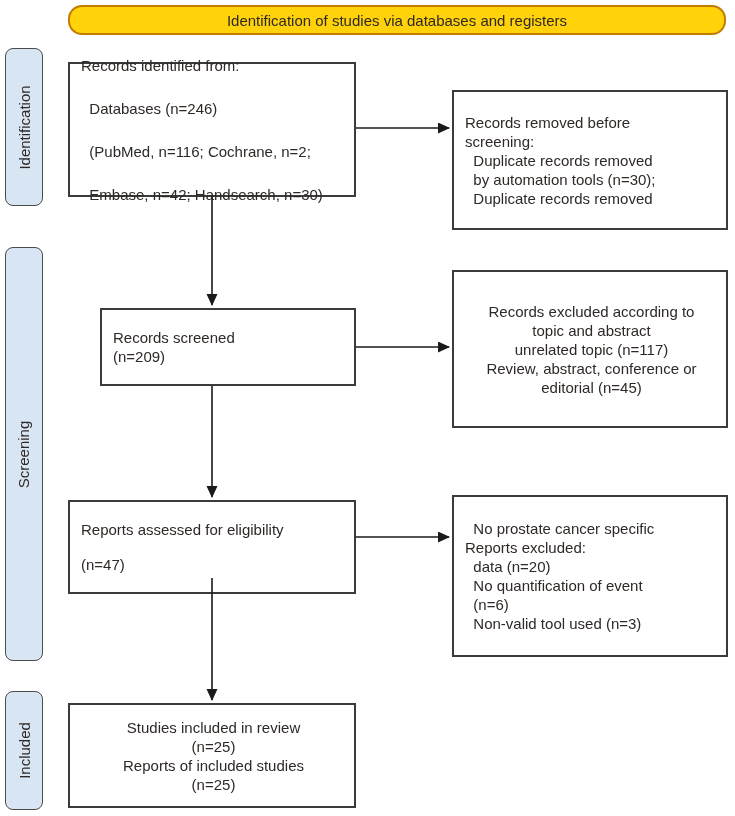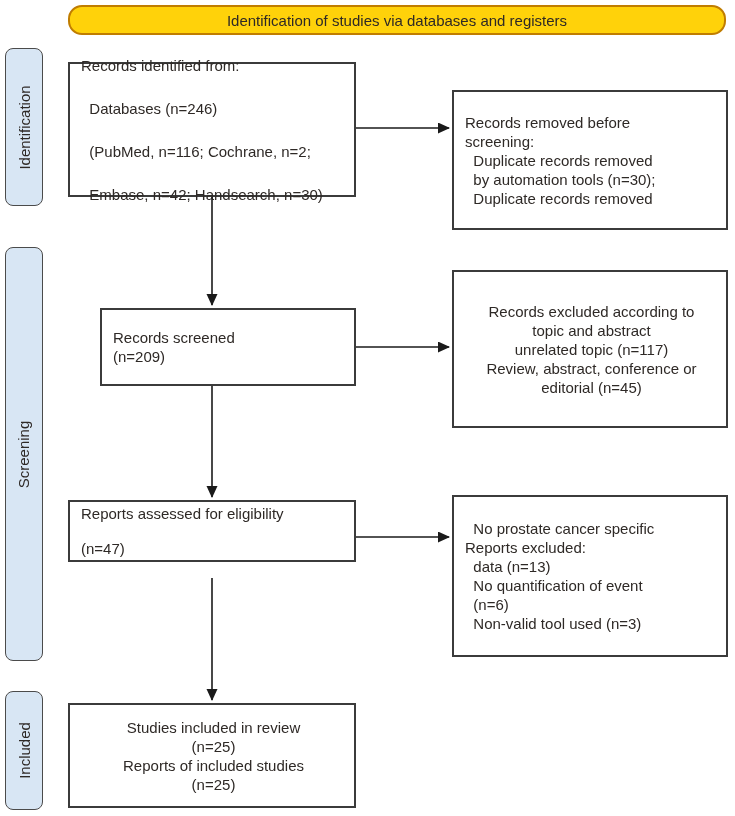--- a/index.html
+++ b/index.html
@@ -50,21 +50,21 @@
     background:#ffffff;
     border:2px solid var(--box-border);
     box-sizing:border-box;
     display:flex;flex-direction:column;justify-content:center;
     padding:4px 8px 4px 11px;
     font-size:15px;line-height:19px;
   }
   .box .line{white-space:pre-wrap;}
   #b1{left:68px;top:62px;width:288px;height:135px;gap:24px;}
   #b2{left:68px;top:308px;width:256px;height:78px;margin-left:32px;}
-  #b3{left:68px;top:500px;width:288px;height:62px;gap:16px;}
+  #b3{left:68px;top:500px;width:288px;height:94px;gap:16px;}
   #b4{left:68px;top:703px;width:288px;height:105px;text-align:center;}
   #r1{left:452px;top:66px;width:276px;height:140px;margin-top:24px;}
   #r2{left:452px;top:270px;width:276px;height:158px;align-items:center;}
   #r3{left:452px;top:495px;width:276px;height:162px;}
   svg.arrows{
     position:absolute;left:0;top:0;width:735px;height:816px;
     pointer-events:none;
   }
   svg.arrows line{stroke:var(--arrow);stroke-width:1.6;}
 </style>
@@ -111,21 +111,21 @@
       <div class="line">Review, abstract, conference or</div>
       <div class="line">editorial (n=45)</div>
     </div>
   <div class="box" id="b3">
       <div class="line">Reports assessed for eligibility</div>
       <div class="line">(n=47)</div>
     </div>
   <div class="box" id="r3">
       <div class="line">  No prostate cancer specific</div>
       <div class="line">Reports excluded:</div>
-      <div class="line">  data (n=13)</div>
+      <div class="line">  data (n=20)</div>
       <div class="line">  No quantification of event</div>
       <div class="line">  (n=6)</div>
       <div class="line">  Non-valid tool used (n=3)</div>
     </div>
   <div class="box" id="b4">
       <div class="line">Studies included in review</div>
       <div class="line">(n=25)</div>
       <div class="line">Reports of included studies</div>
       <div class="line">(n=25)</div>
     </div>

